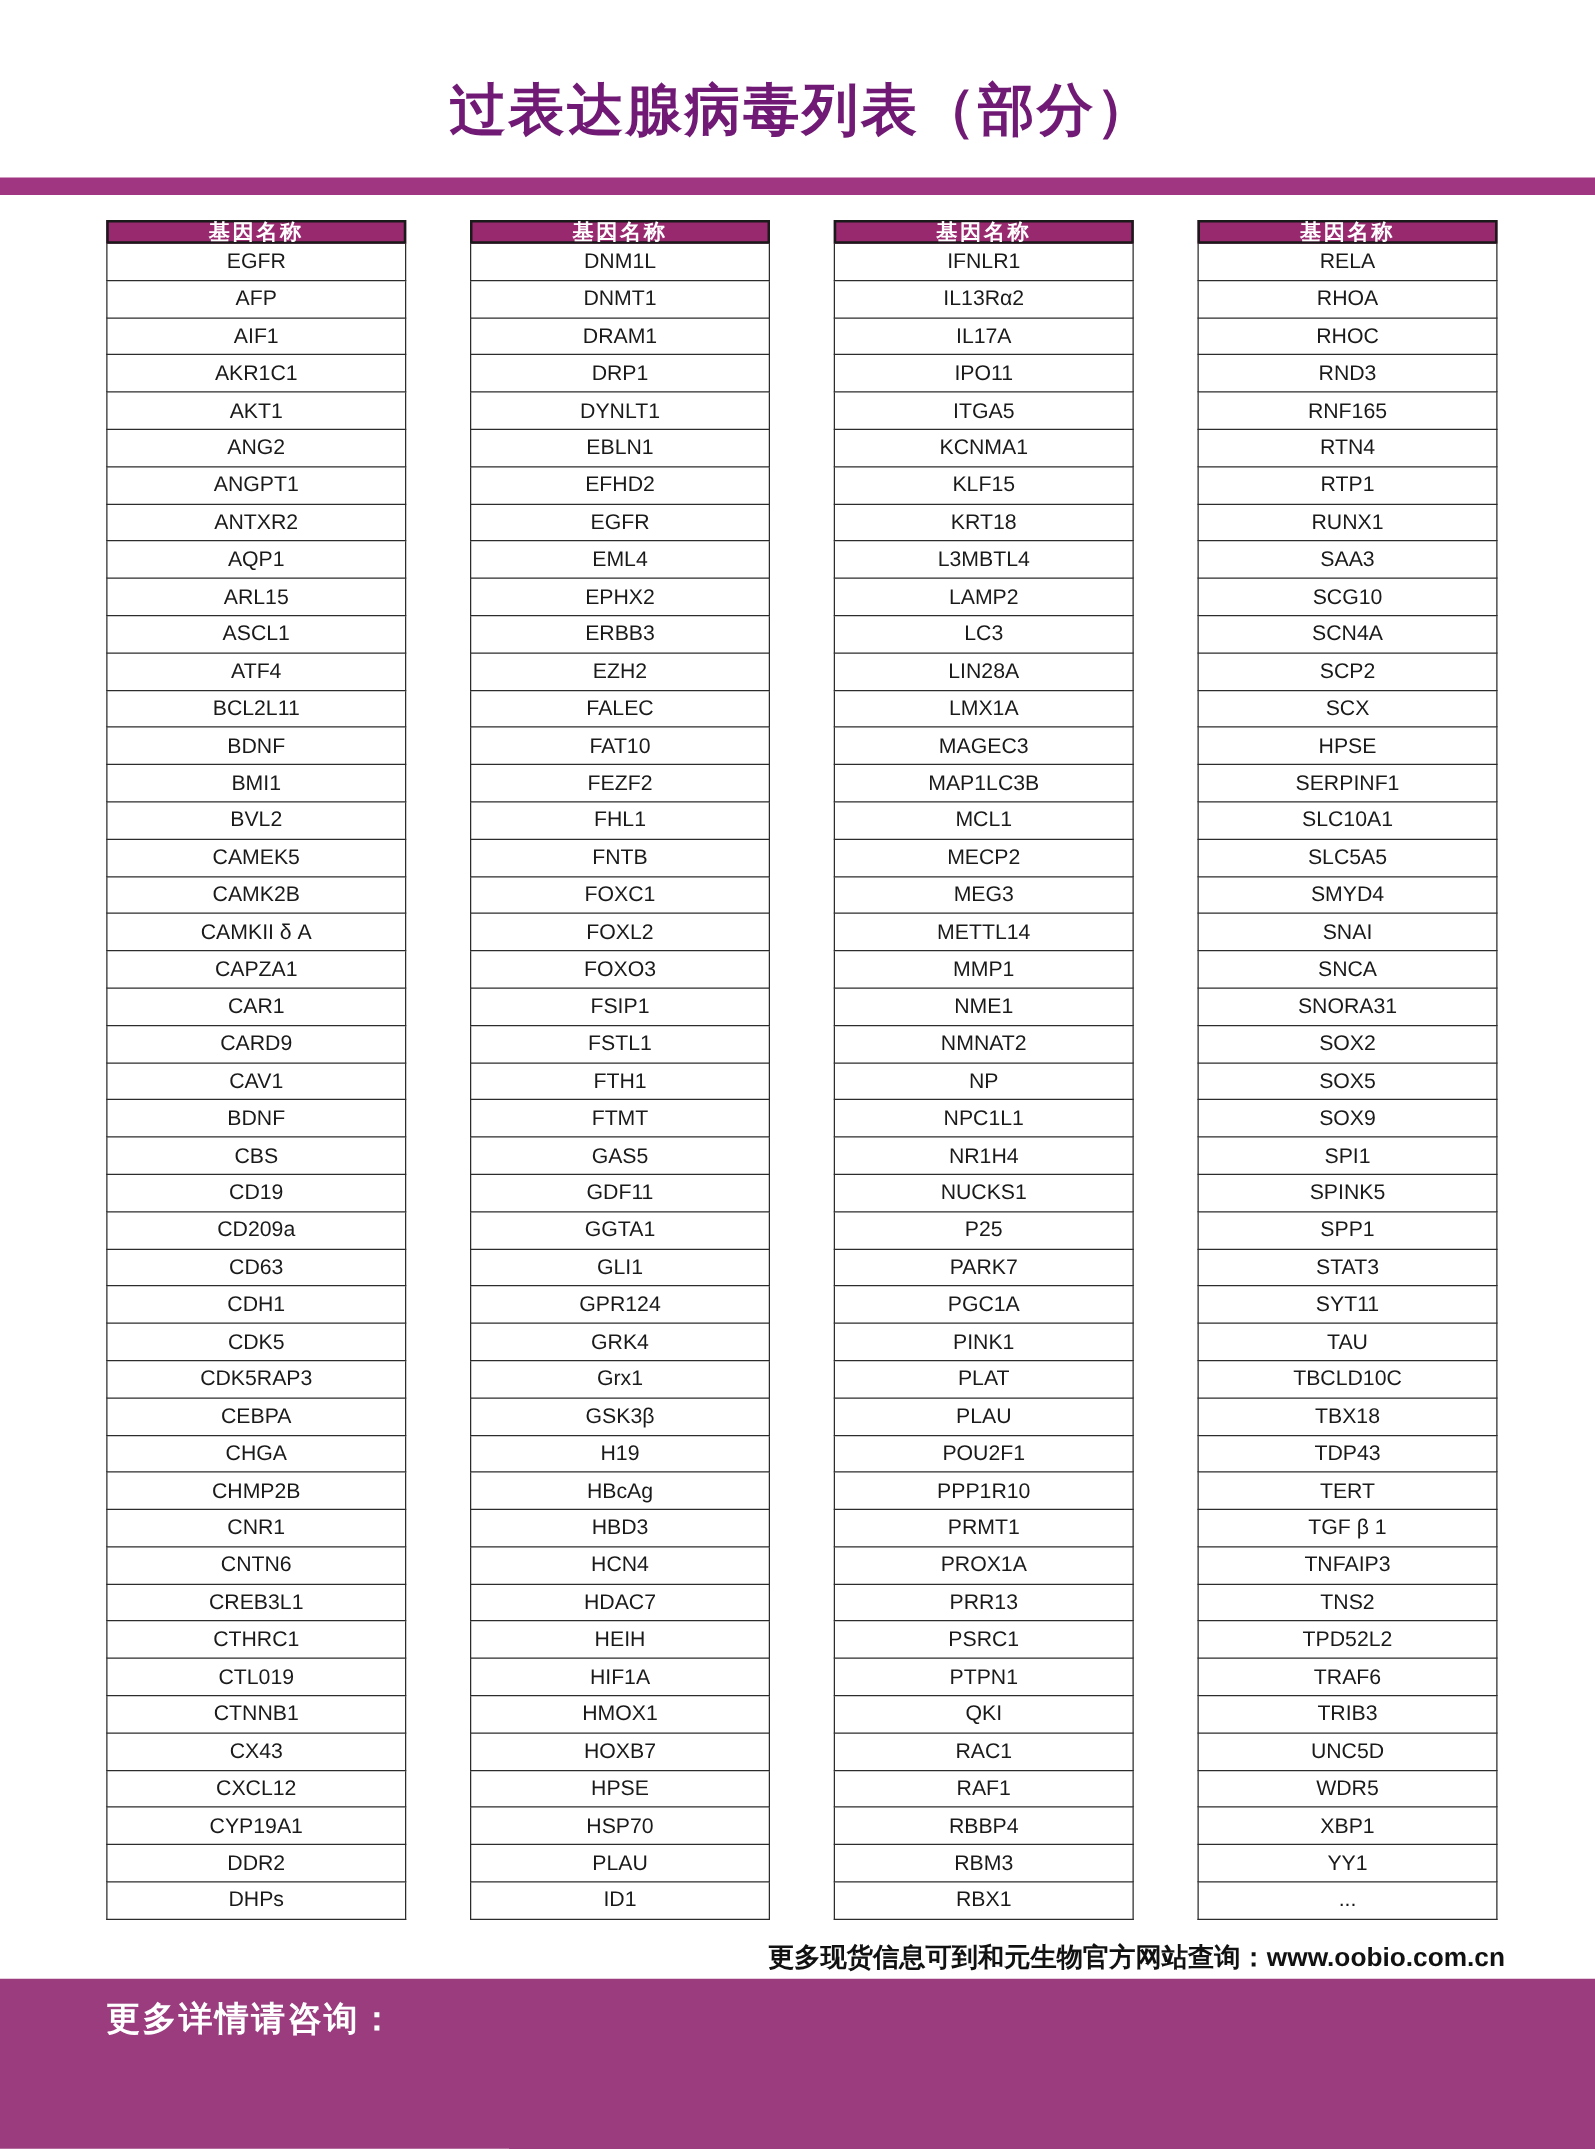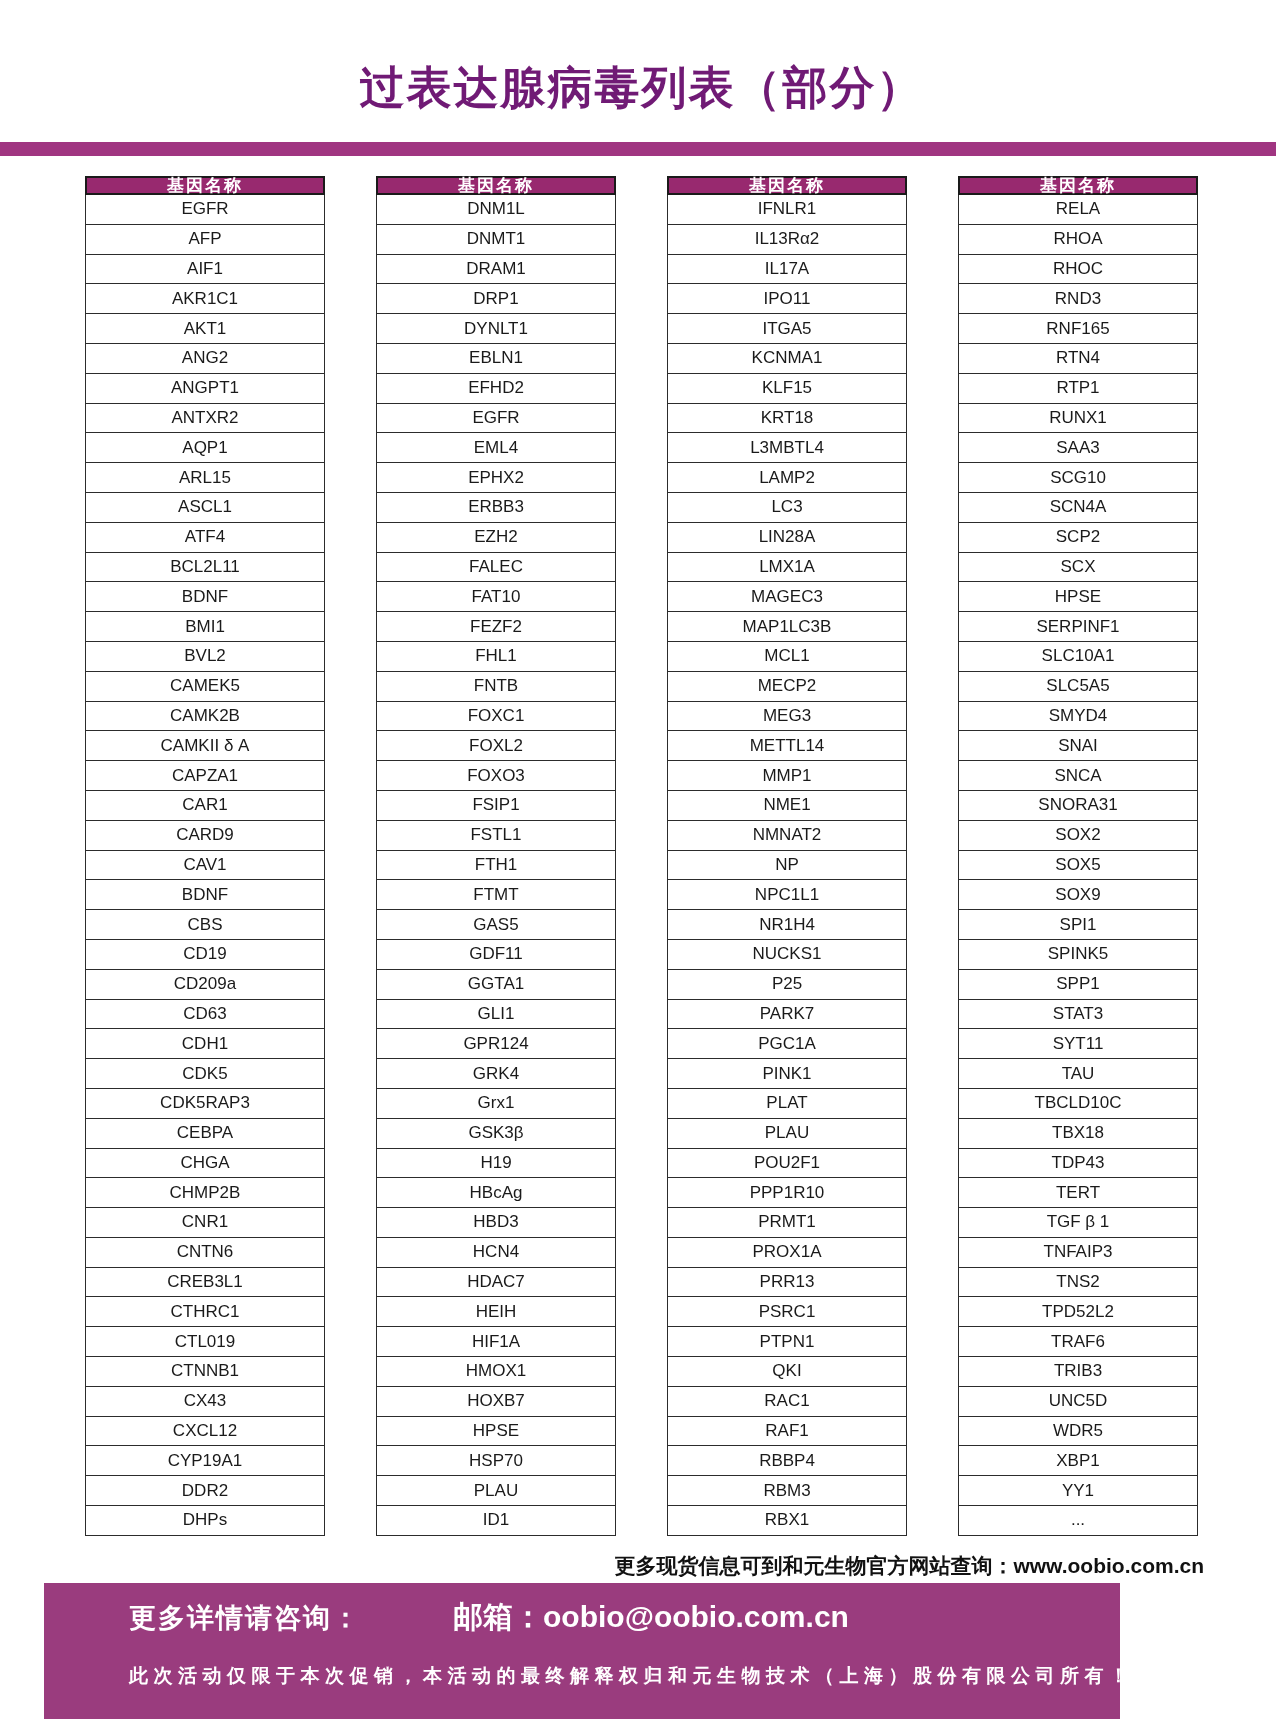--- a/index.html
+++ b/index.html
@@ -36,22 +36,22 @@
     border: 1px solid #2c2c2c; border-top: none;
     display: flex; align-items: center; justify-content: center;
     font-size: 17px; color: #1a1a1a;
   }
   .website-note {
     position: absolute; top: 1552px; left: 85px; width: 1119px;
     text-align: right;
     font-size: 21px; font-weight: bold; color: #111111;
   }
   .footer {
-    position: absolute; top: 1583px; left: 0; width: 1076px; height: 136px;
-    background: #9a3c7e; color: #ffffff; margin-left: 44px;
+    position: absolute; top: 1583px; left: 0; width: 1276px; height: 136px;
+    background: #9a3c7e; color: #ffffff;
   }
   .footer-line1 {
     position: absolute; top: 14px; left: 85px; right: 50px;
     display: flex; align-items: baseline; white-space: nowrap;
   }
   .contact-label { font-size: 27px; font-weight: bold; letter-spacing: 2px; }
   .phone-number { font-size: 46px; font-weight: bold; letter-spacing: 3px; margin-left: 8px; }
   .email-group { margin-left: 92px; font-size: 30px; font-weight: bold; }
   .footer-line2 {
     position: absolute; top: 80px; left: 85px; right: 50px;
@@ -259,19 +259,15 @@
         <div class="gene-cell">YY1</div>
         <div class="gene-cell">...</div>
       </div>
     </div>
 
   <div class="website-note">更多现货信息可到和元生物官方网站查询：www.oobio.com.cn</div>
 
   <div class="footer">
     <div class="footer-line1">
       <span class="contact-label">更多详情请咨询：</span>
-      <span class="email-group">
-        <span>邮箱：</span><span>oobio@oobio.com.cn</span>
-      </span>
     </div>
-    <div class="footer-line2">此次活动仅限于本次促销，本活动的最终解释权归和元生物技术（上海）股份有限公司所有！</div>
   </div>
 </div>
 
 </body></html>

